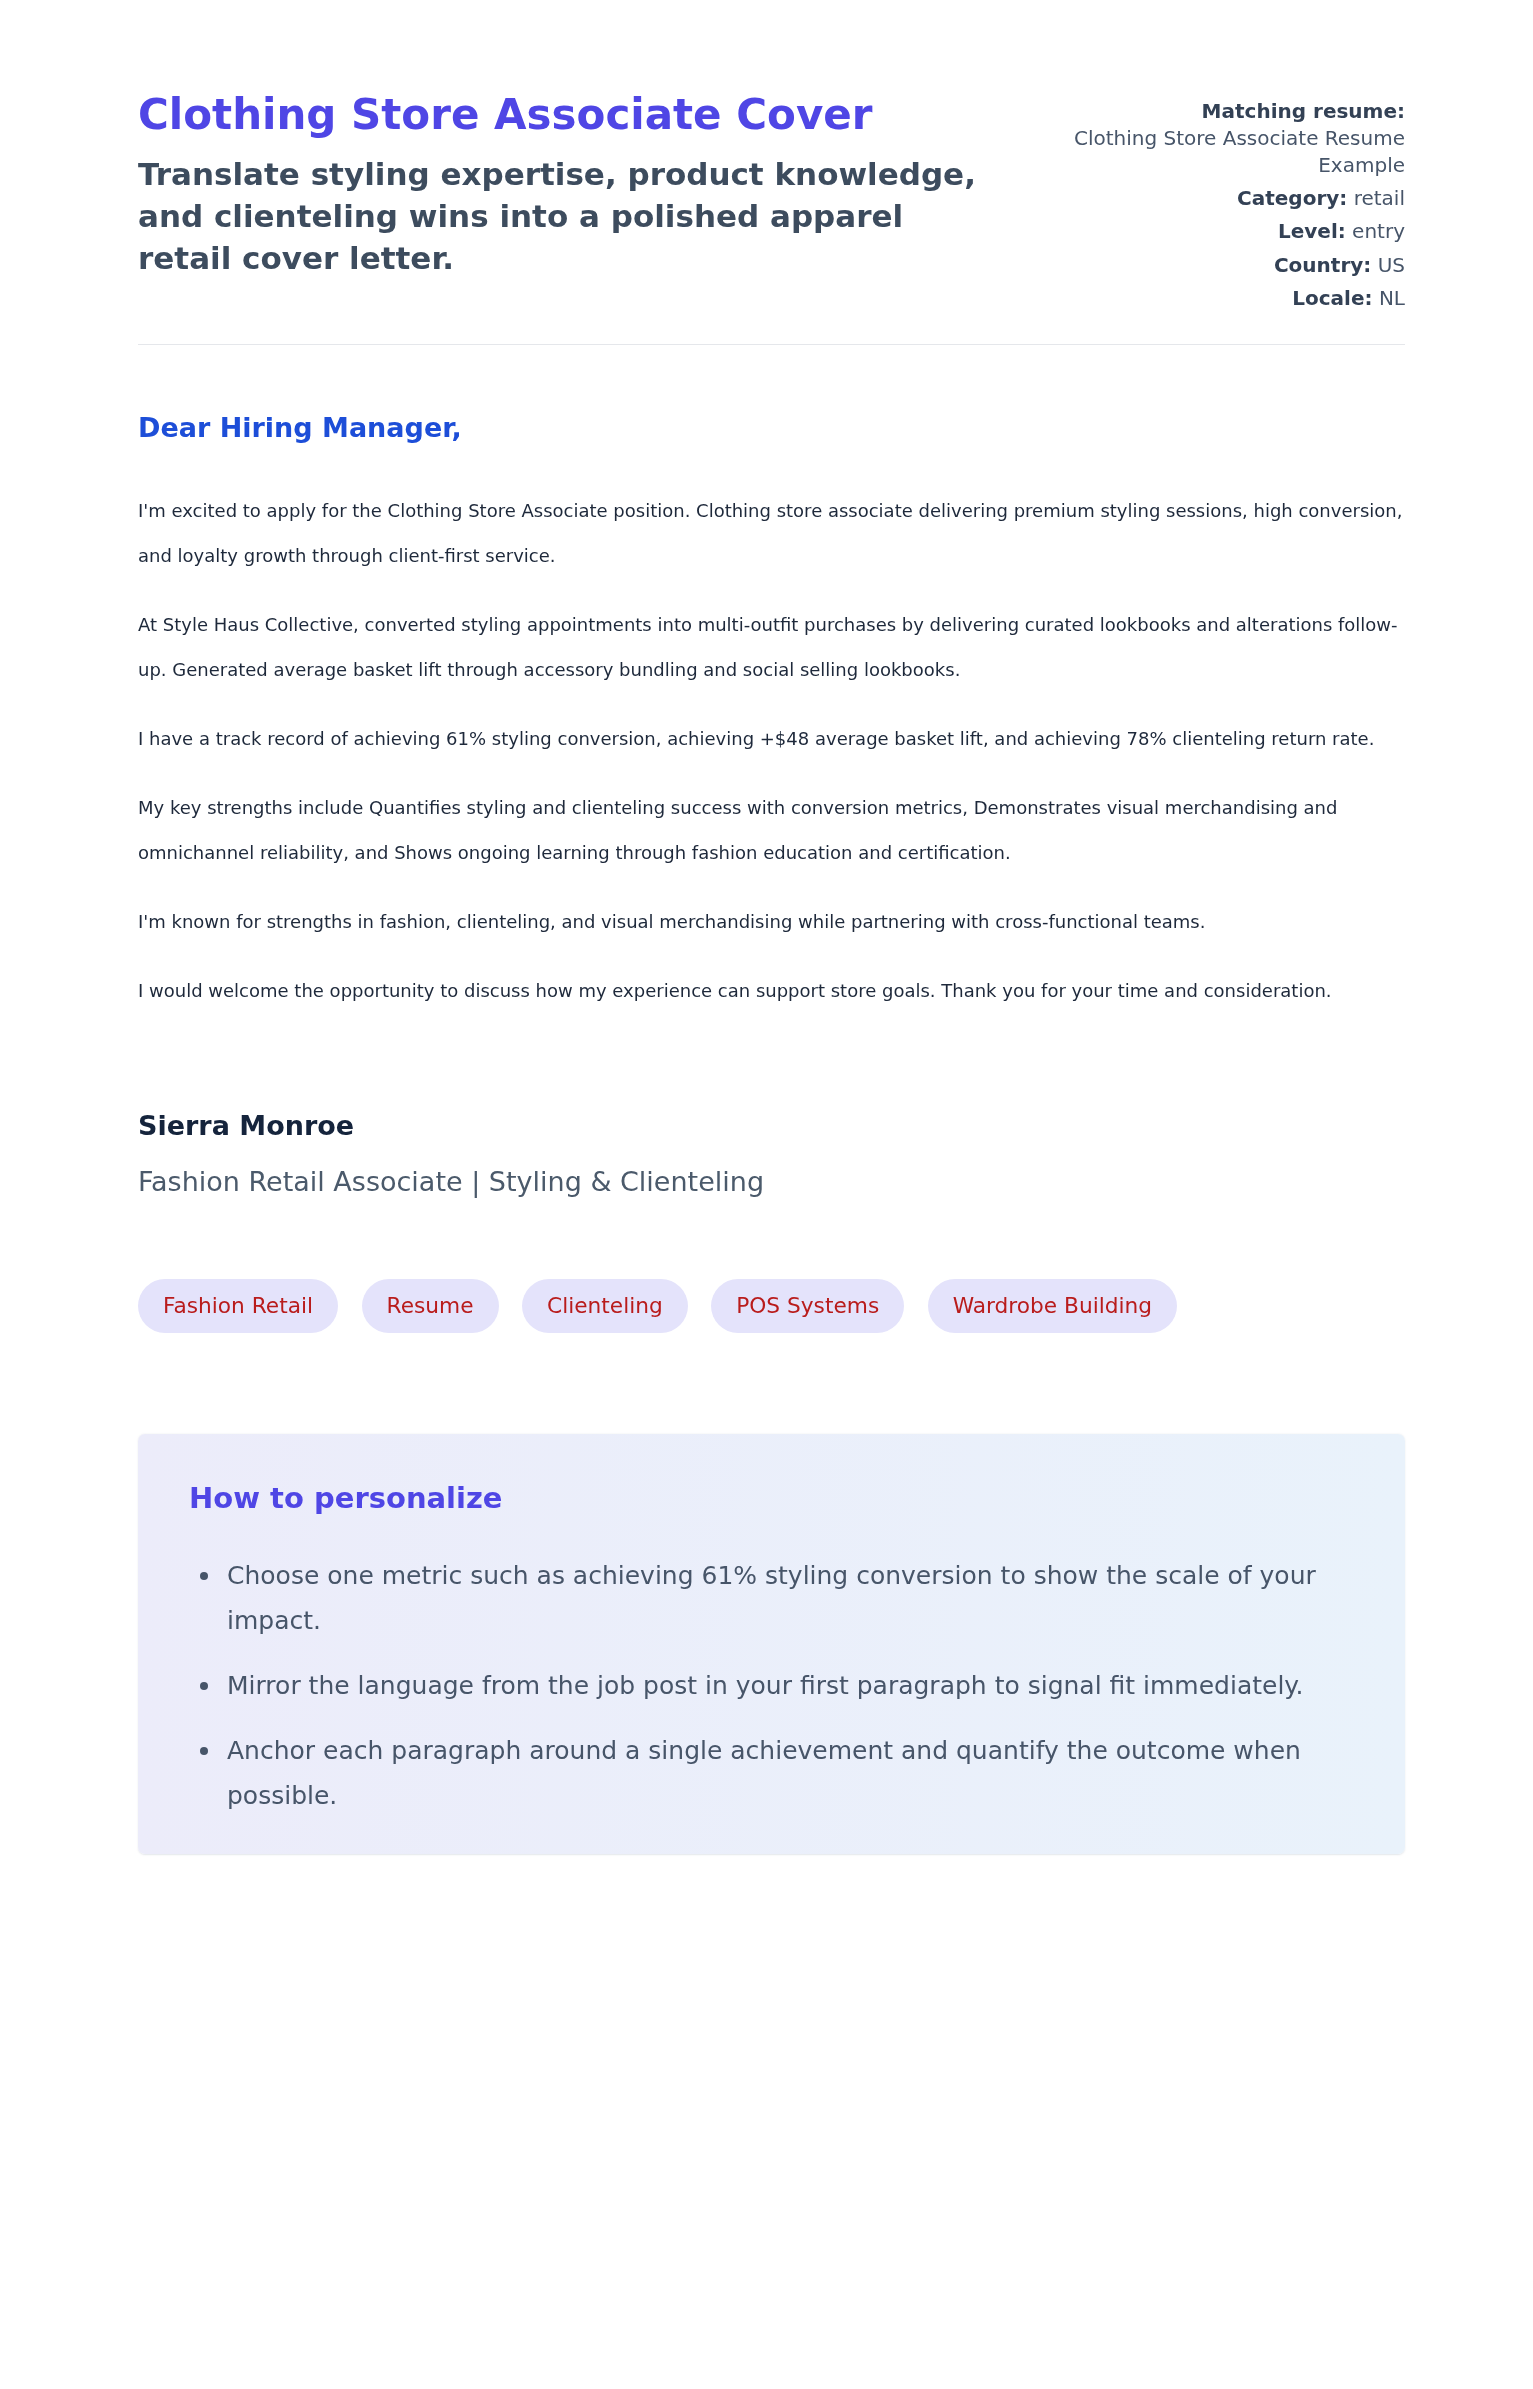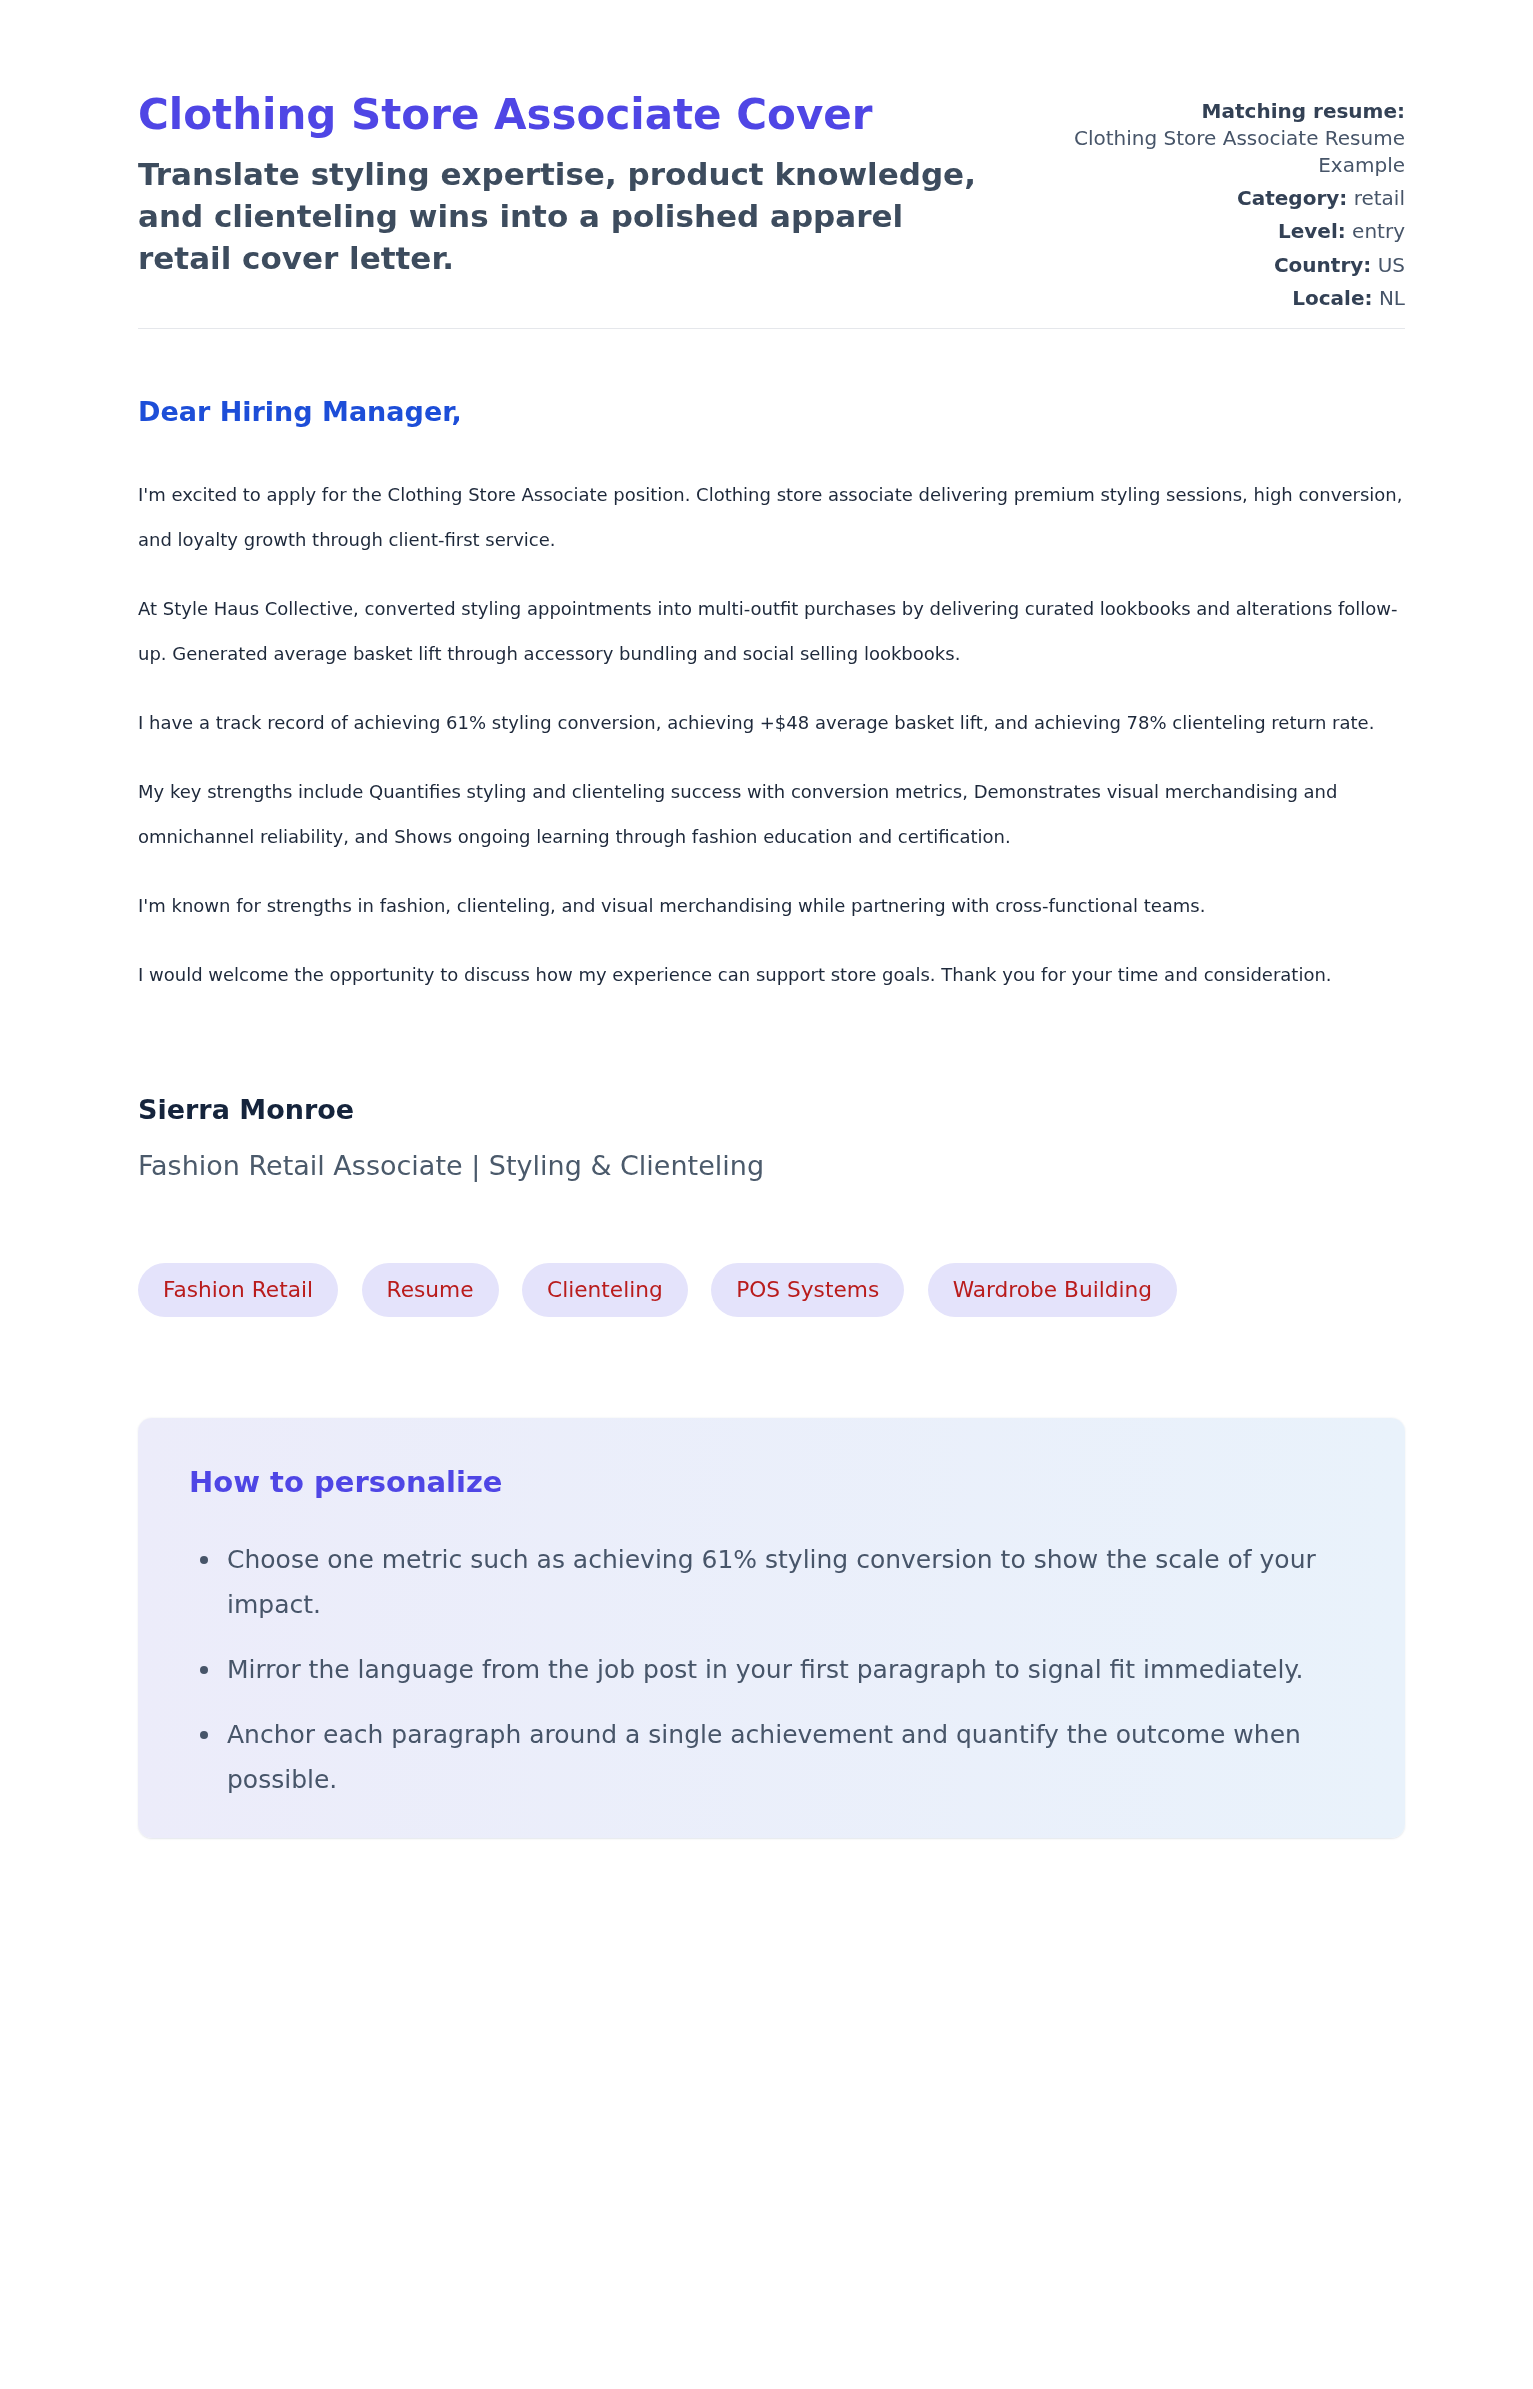--- a/index.html
+++ b/index.html
@@ -13,21 +13,21 @@
   .page {
     padding: 86px 129px 72px 138px;
   }
 
   
   .header {
     display: flex;
     justify-content: space-between;
     align-items: flex-start;
     border-bottom: 1.8px solid #e5e7eb;
-    padding-bottom: 16px;
+    padding-bottom: 32px;
     gap: 14px;
   }
   .header-left { max-width: 911px; }
   .page-title {
     font-size: 42px;
     line-height: 58px;
     font-weight: bold;
     color: #4f46e5;
     letter-spacing: 0;
   }
@@ -101,21 +101,21 @@
     padding: 16px 25px;
     border-radius: 901px;
     white-space: nowrap;
     cursor: pointer;
   }
 
   
   .tips-box {
     margin-top: 101px;
     background: linear-gradient(to right, #ececfa, #e9f2fb);
-    border-radius: 14px;
+    border-radius: 7px;
     padding: 45px 51px 36px 51px;
     box-shadow: 0 0.9px 1.8px rgba(100,116,139,0.18);
   }
   .tips-title {
     font-size: 29px;
     line-height: 38px;
     font-weight: bold;
     color: #4f46e5;
   }
   .tips-list {

